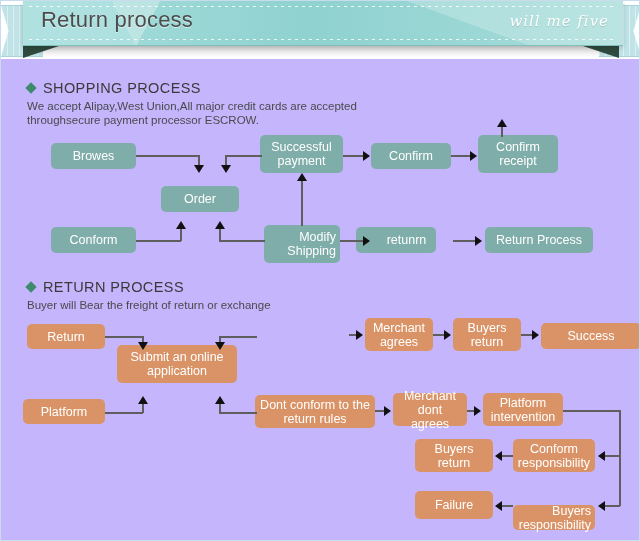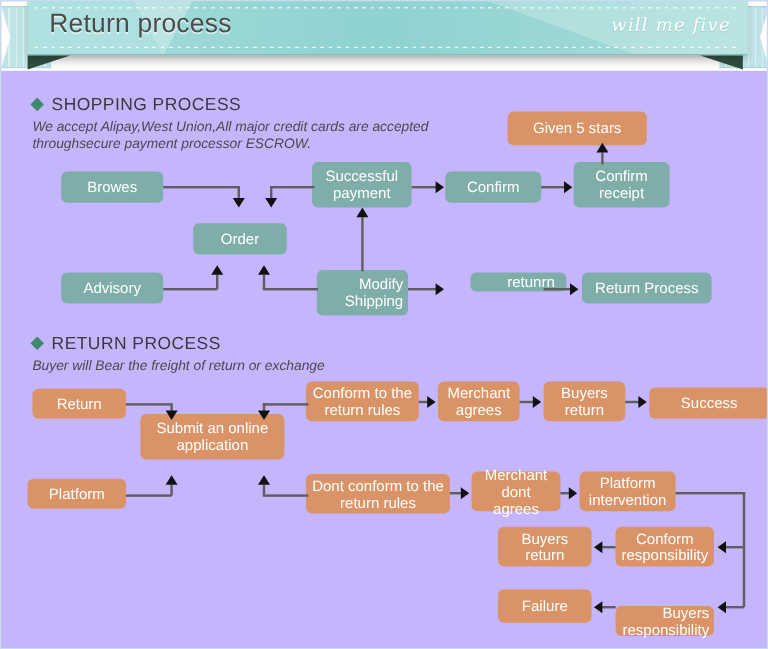--- a/index.html
+++ b/index.html
@@ -71,21 +71,21 @@
     background:linear-gradient(180deg, rgba(0,0,0,.16), rgba(0,0,0,0));
   }
 
   
   .section { position:absolute; }
   .sec-title { font-size:14.5px; color:#3a3a3a; letter-spacing:.4px; white-space:nowrap; }
   .diamond {
     display:inline-block; width:8px; height:8px; background:#3f8a6e;
     transform:rotate(45deg); margin-right:8px; vertical-align:1px;
   }
-  .sec-sub { font-size:11.5px; color:#4a4a4a; line-height:14px; margin-top:3px;font-style:italic; }
+  .sec-sub { font-size:11.5px; color:#4a4a4a; line-height:14px; margin-top:3px; }
 
   
   .box {
     position:absolute; display:flex; align-items:center; justify-content:center;
     text-align:center; color:#ffffff; border-radius:5px;
     font-size:12.5px; line-height:14px; padding:2px 4px;
   }
   .box.teal   { background:#7fada9; }
   .box.orange { background:#da9366; }
 
@@ -121,27 +121,26 @@
       <span class="diamond"></span><span>SHOPPING PROCESS</span>
     </div>
     <div class="sec-sub">
       <div>We accept Alipay,West Union,All major credit cards are accepted</div>
       <div>throughsecure payment processor ESCROW.</div>
     </div>
   </div>
 
   <div class="box teal" style="left:50px;  top:142px; width:85px;  height:26px;">Browes</div>
   <div class="box teal" style="left:160px; top:185px; width:78px;  height:26px;">Order</div>
-  <div class="box teal" style="left:50px;  top:226px; width:85px;  height:26px;">Advisory</div>
+  <div class="box teal" style="left:50px;  top:226px; width:85px;  height:26px;">Conform</div>
   <div class="box teal" style="left:263px; top:224px; width:76px;  height:38px;text-align:right;">Modify Shipping</div>
   <div class="box teal" style="left:259px; top:134px; width:83px;  height:38px;">Successful payment</div>
   <div class="box teal" style="left:370px; top:142px; width:80px;  height:26px;">Confirm</div>
   <div class="box teal" style="left:477px; top:134px; width:80px;  height:38px;">Confirm receipt</div>
-  <div class="box orange" style="left:422px; top:92px;  width:116px; height:28px;">Given 5 stars</div>
-  <div class="box teal" style="left:391px; top:226px; width:80px;  height:16px;padding-left:25px;">retunrn</div>
+  <div class="box teal" style="left:355px; top:226px; width:80px;  height:26px;padding-left:25px;">retunrn</div>
   <div class="box teal" style="left:484px; top:226px; width:108px; height:26px;">Return Process</div>
 
   <div class="ln h" style="left:135px; top:154px; width:63px;"></div>
   <div class="ln v" style="left:197px; top:154px; height:12px;"></div>
   <div class="ar d" style="left:193px; top:164px;"></div>
 
   <div class="ln h" style="left:224px; top:154px; width:37px;"></div>
   <div class="ln v" style="left:224px; top:154px; height:12px;"></div>
   <div class="ar d" style="left:220px; top:164px;"></div>
 
@@ -174,21 +173,20 @@
   <div class="section" style="left:26px; top:278px;">
     <div class="sec-title">
       <span class="diamond"></span><span>RETURN PROCESS</span>
     </div>
     <div class="sec-sub">Buyer will Bear the freight of return or exchange</div>
   </div>
 
   <div class="box orange" style="left:26px;  top:323px; width:78px;  height:25px;">Return</div>
   <div class="box orange" style="left:22px;  top:398px; width:82px;  height:25px;">Platform</div>
   <div class="box orange" style="left:116px; top:344px; width:120px; height:38px;">Submit an online application</div>
-  <div class="box orange" style="left:254px; top:317px; width:94px;  height:33px;">Conform to the return rules</div>
   <div class="box orange" style="left:364px; top:317px; width:68px;  height:33px;">Merchant agrees</div>
   <div class="box orange" style="left:452px; top:317px; width:68px;  height:33px;">Buyers return</div>
   <div class="box orange" style="left:540px; top:322px; width:100px;  height:26px;">Success</div>
   <div class="box orange" style="left:254px; top:394px; width:120px; height:33px;">Dont conform to the return rules</div>
   <div class="box orange" style="left:392px; top:392px; width:74px;  height:33px;">Merchant dont agrees</div>
   <div class="box orange" style="left:482px; top:392px; width:80px;  height:33px;">Platform intervention</div>
   <div class="box orange" style="left:512px; top:438px; width:82px;  height:33px;">Conform responsibility</div>
   <div class="box orange" style="left:414px; top:438px; width:78px;  height:33px;">Buyers return</div>
   <div class="box orange" style="left:512px; top:504px; width:82px;  height:25px;text-align:right;">Buyers responsibility</div>
   <div class="box orange" style="left:414px; top:490px; width:78px;  height:28px;">Failure</div>

